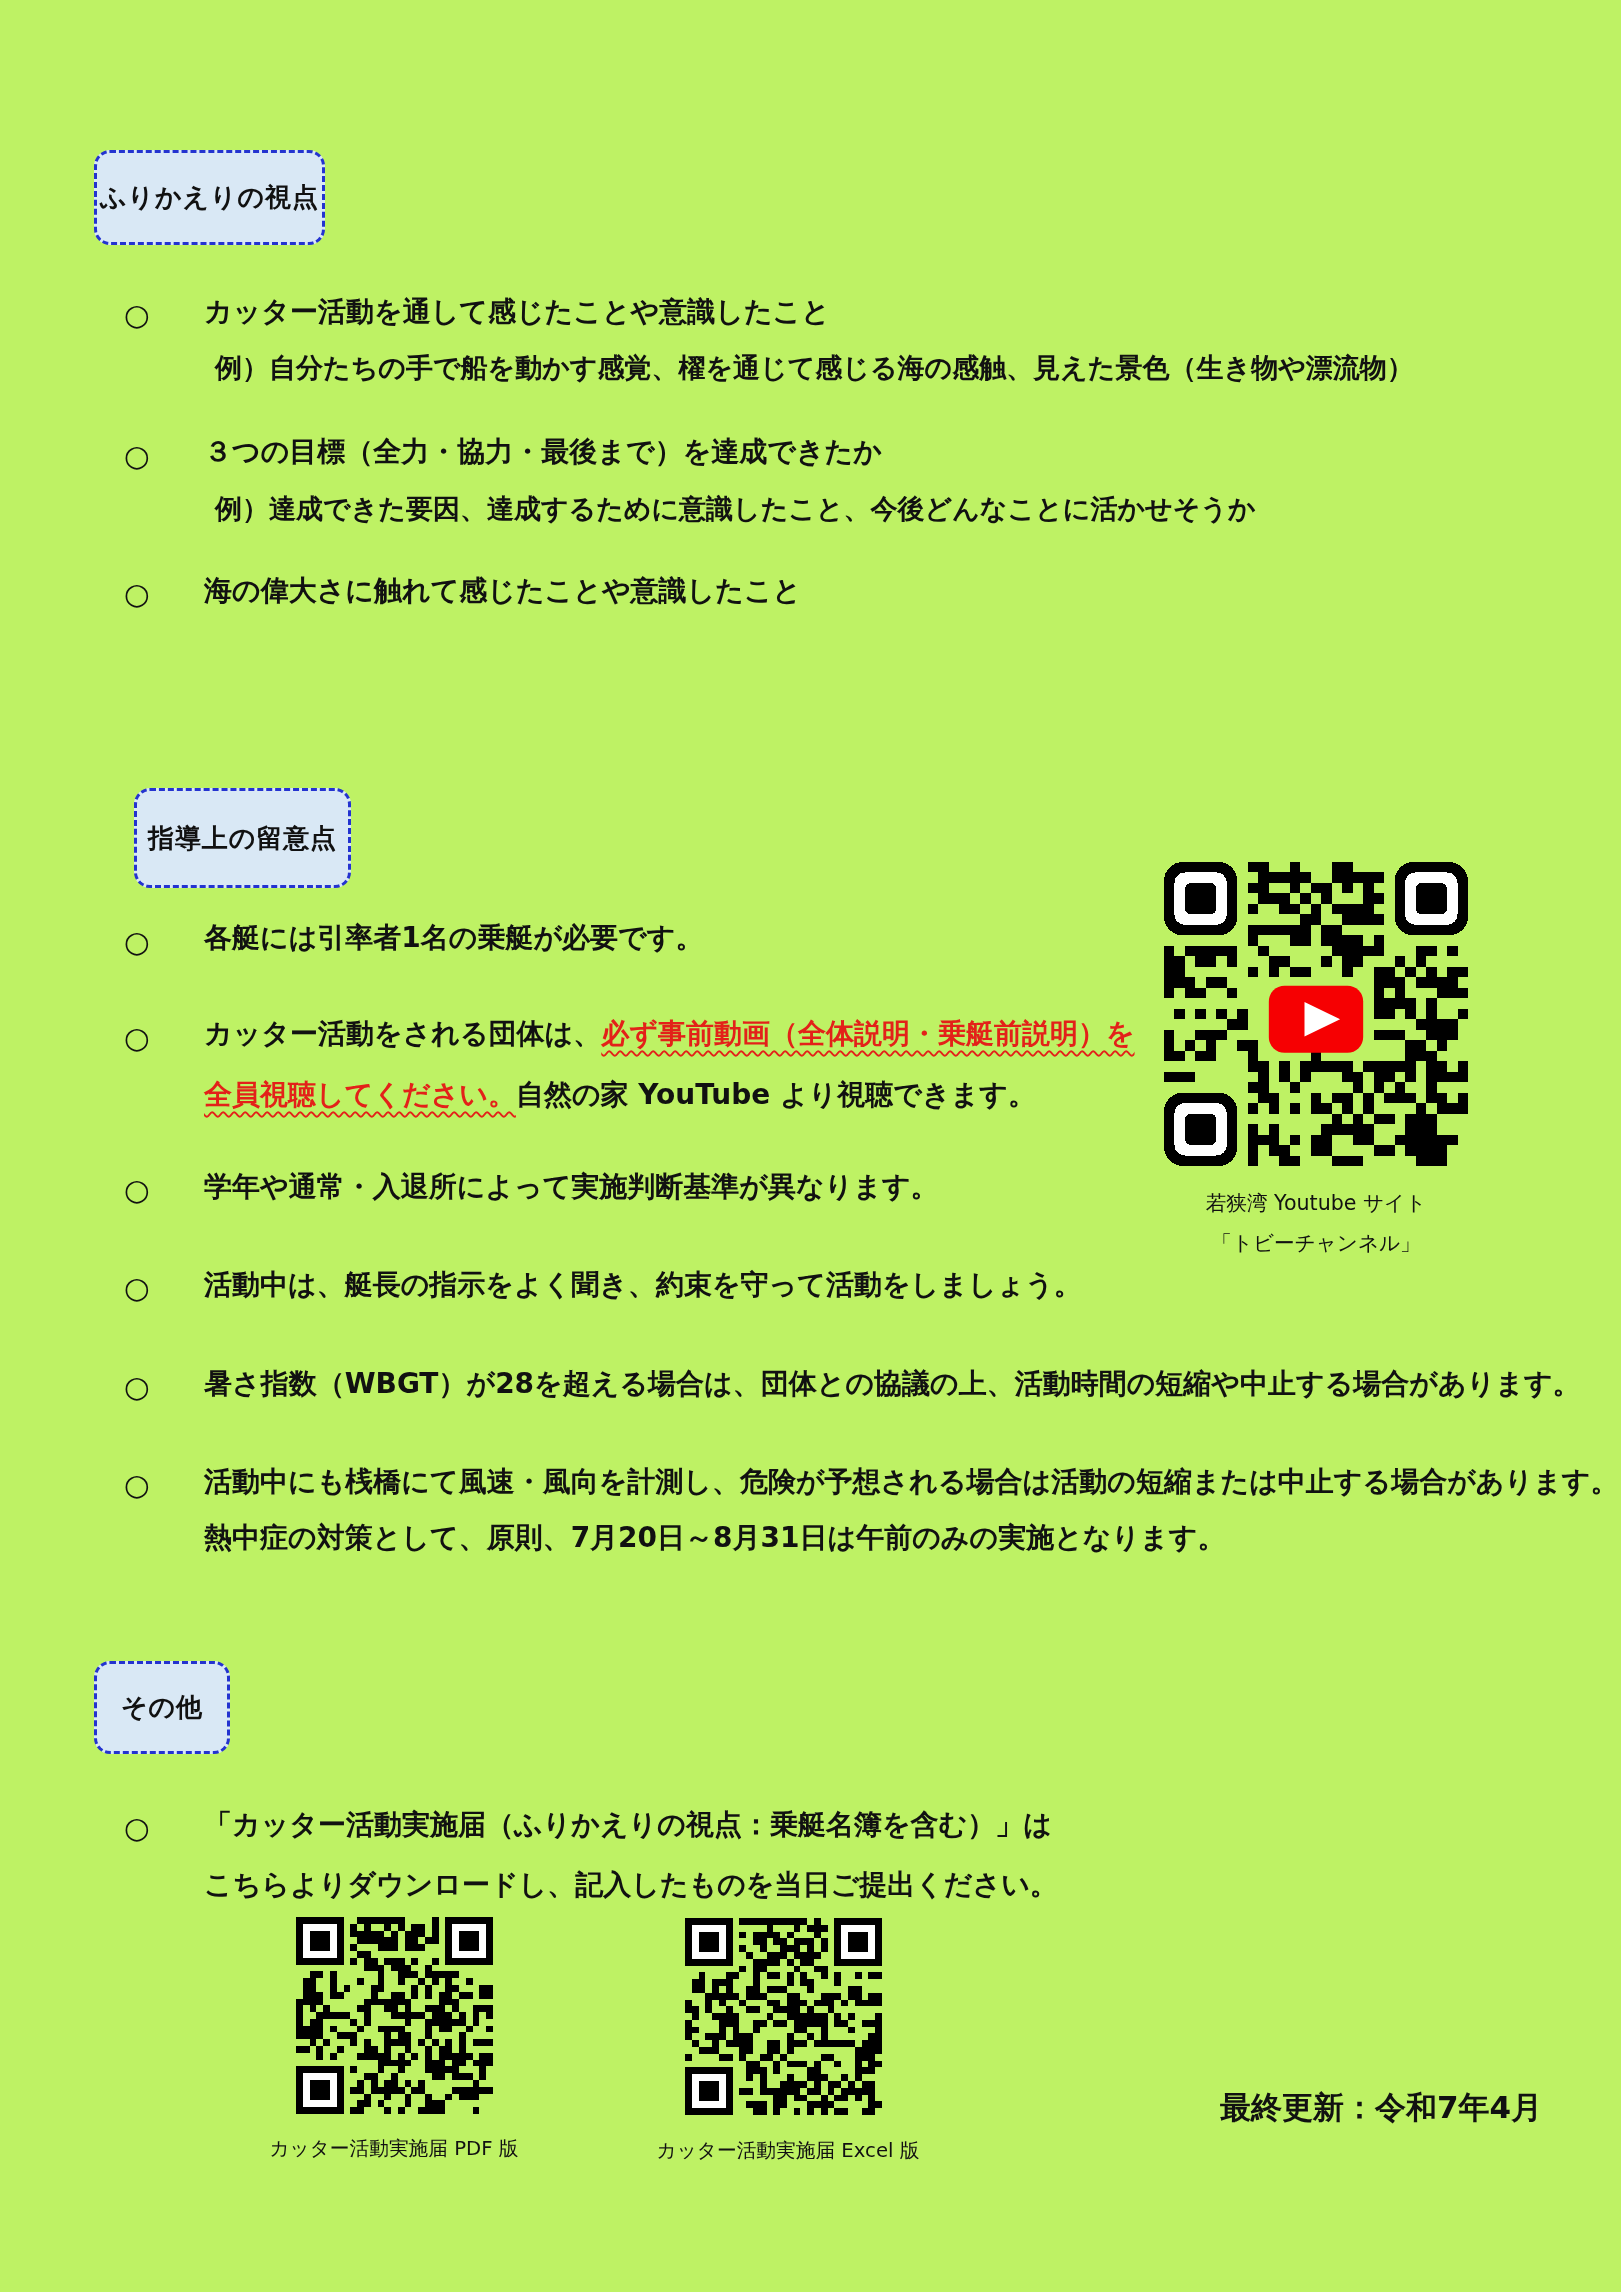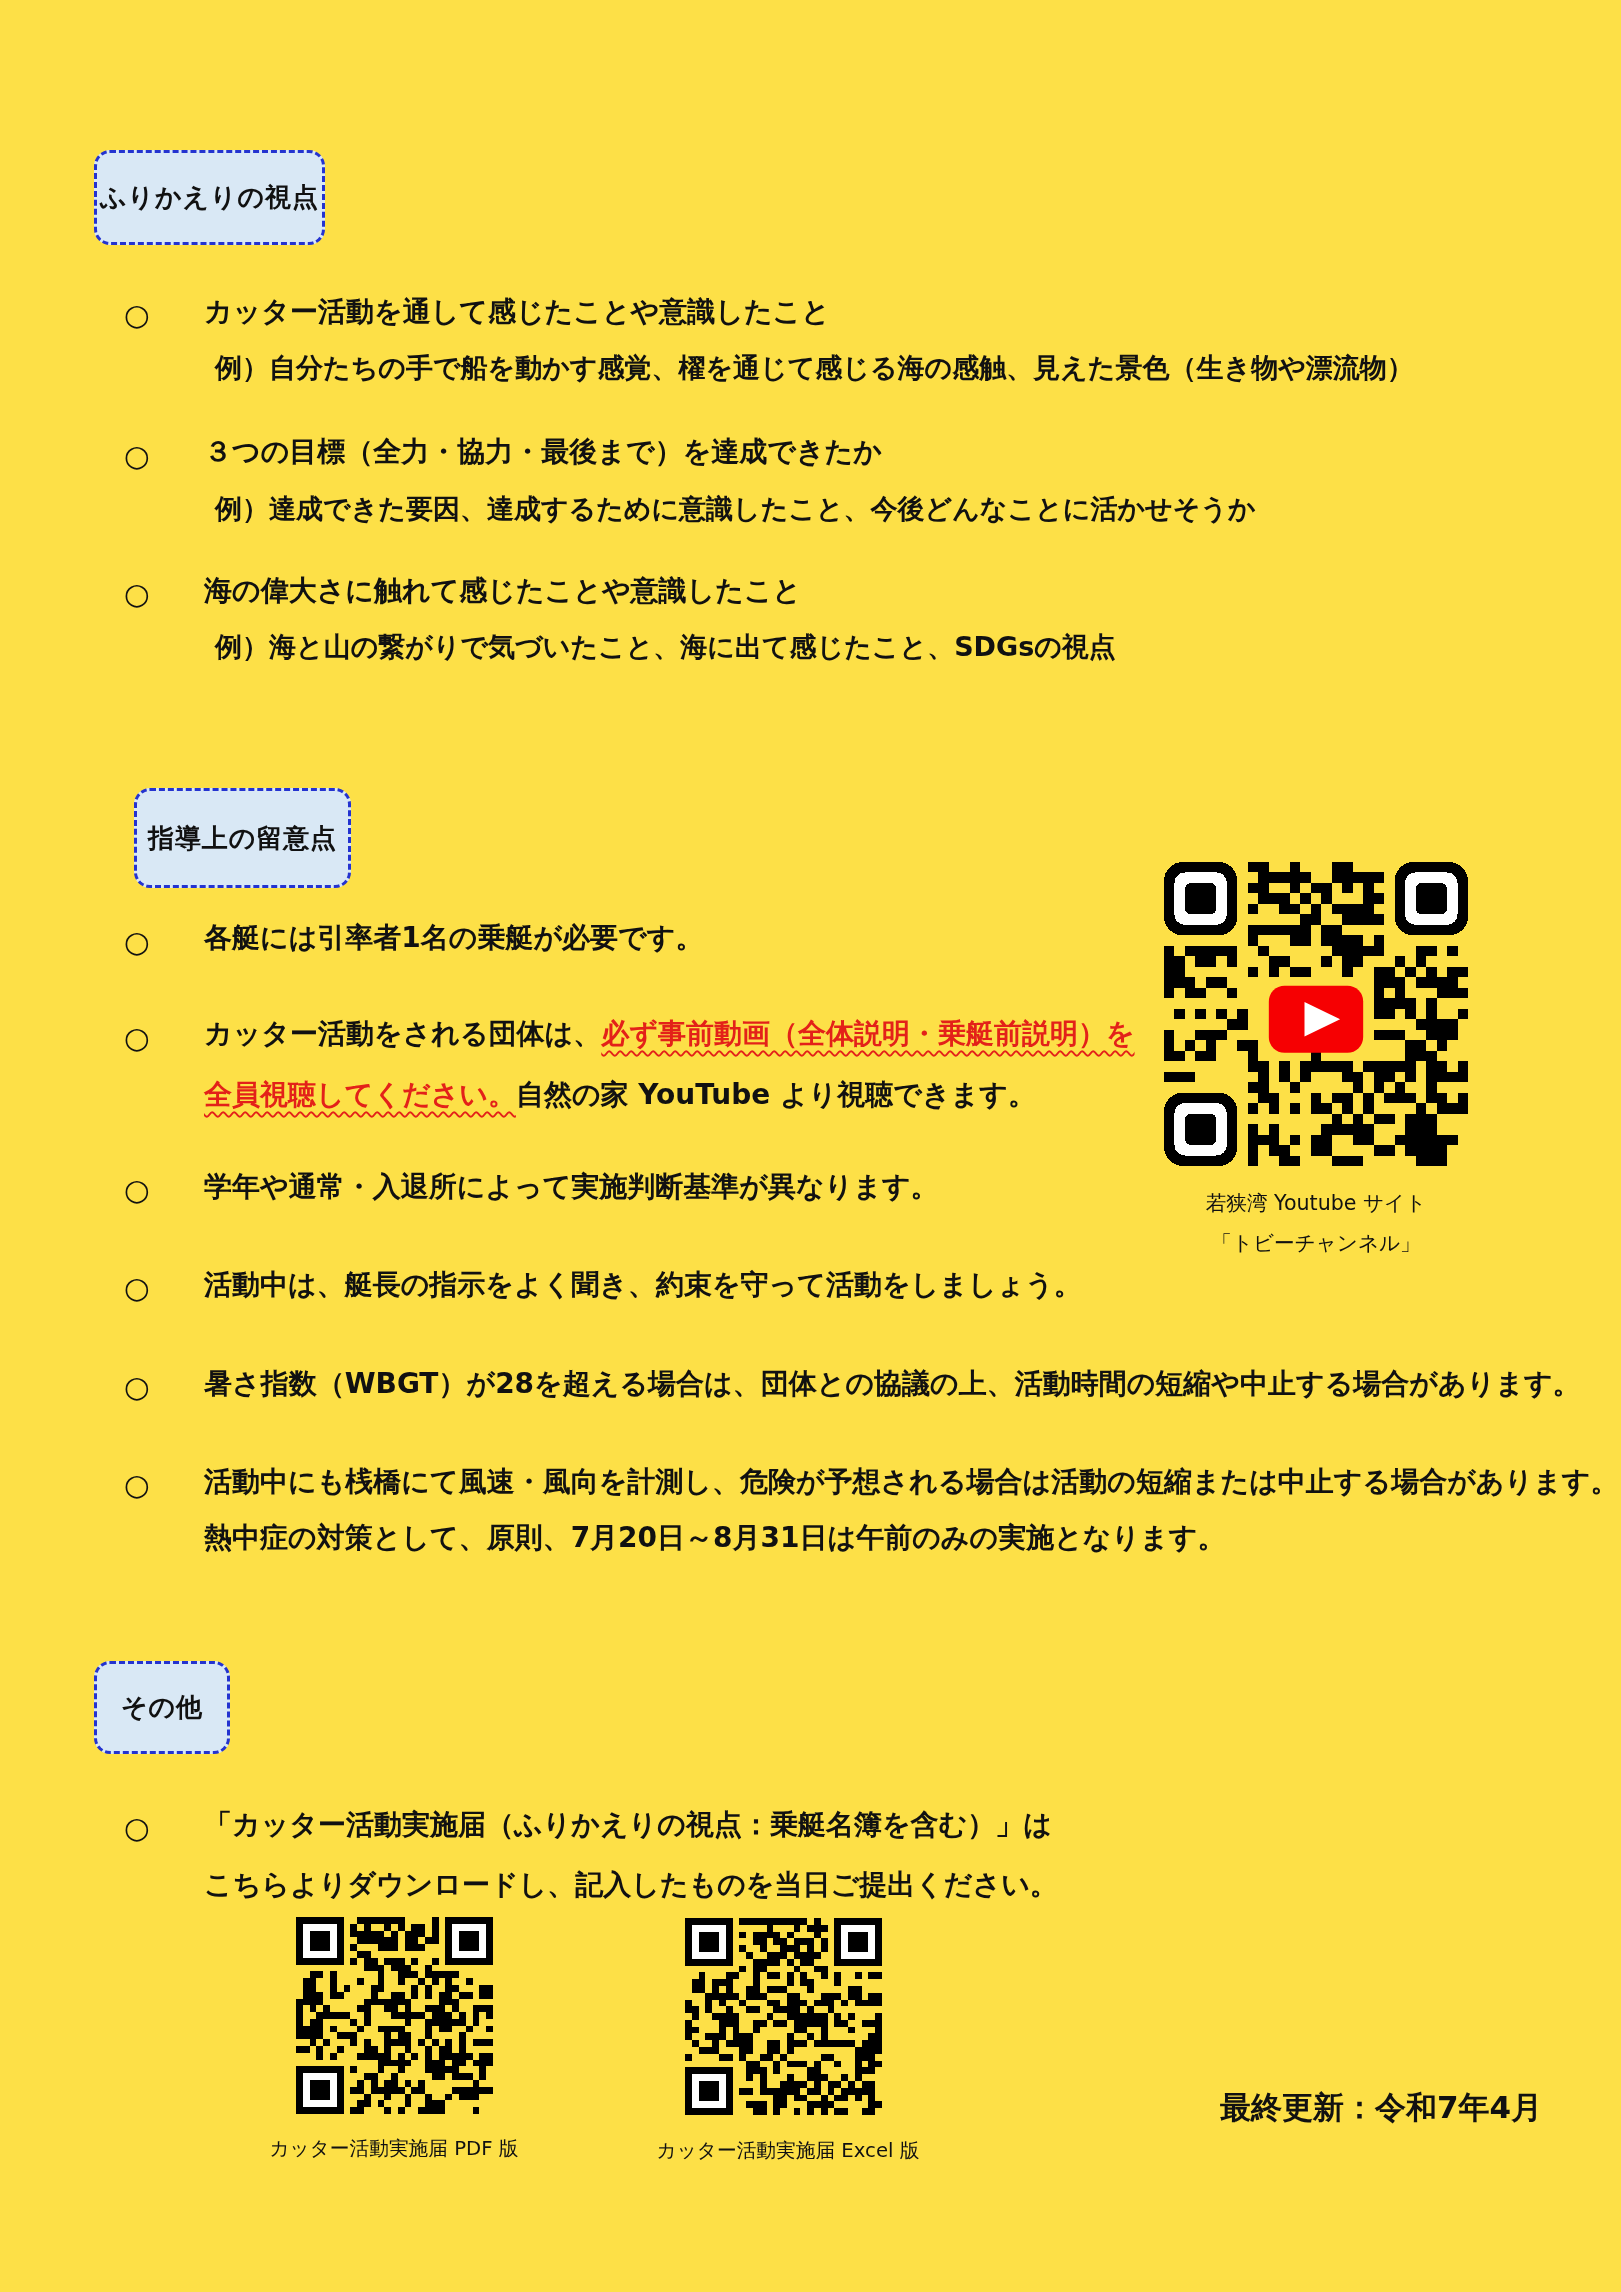--- a/index.html
+++ b/index.html
@@ -1,20 +1,20 @@
 <!DOCTYPE html>
 <html style="font-size:14.3px"><head>
 <meta charset="utf-8">
 <style>
   html,body{margin:0;padding:0;background:#ffffff;}
   .page{
     position:relative;
     width:1622px;
     height:2293px;
-    background:#fde047;
+    background:#bef264;
     font-family:"DejaVu Sans","Liberation Sans",sans-serif;
     color:#111111;
     overflow:hidden;
   }
   .headbox{
     position:absolute;
     border:3.6px dashed #2433d0;
     background:#d9e8f5;
     border-radius:16px;
     display:flex;
@@ -78,21 +78,20 @@
   <div class="marker" style="top:301px;">○</div>
   <div class="line" style="top:296px;">カッター活動を通して感じたことや意識したこと</div>
   <div class="line example" style="top:352px;">例）自分たちの手で船を動かす感覚、櫂を通じて感じる海の感触、見えた景色（生き物や漂流物）</div>
 
   <div class="marker" style="top:442px;">○</div>
   <div class="line" style="top:436px;">３つの目標（全力・協力・最後まで）を達成できたか</div>
   <div class="line example" style="top:493px;">例）達成できた要因、達成するために意識したこと、今後どんなことに活かせそうか</div>
 
   <div class="marker" style="top:580px;">○</div>
   <div class="line" style="top:575px;">海の偉大さに触れて感じたことや意識したこと</div>
-  <div class="line example" style="top:631px;">例）海と山の繋がりで気づいたこと、海に出て感じたこと、SDGsの視点</div>
 
   <div class="headbox" style="left:94px;top:788px;width:217px;height:100px;margin-left:40px;">
     <span>指導上の留意点</span>
   </div>
 
   <div class="marker" style="top:928px;">○</div>
   <div class="line" style="top:922px;">各艇には引率者1名の乗艇が必要です。</div>
 
   <div class="marker" style="top:1024px;">○</div>
   <div class="line" style="top:1079px;">

